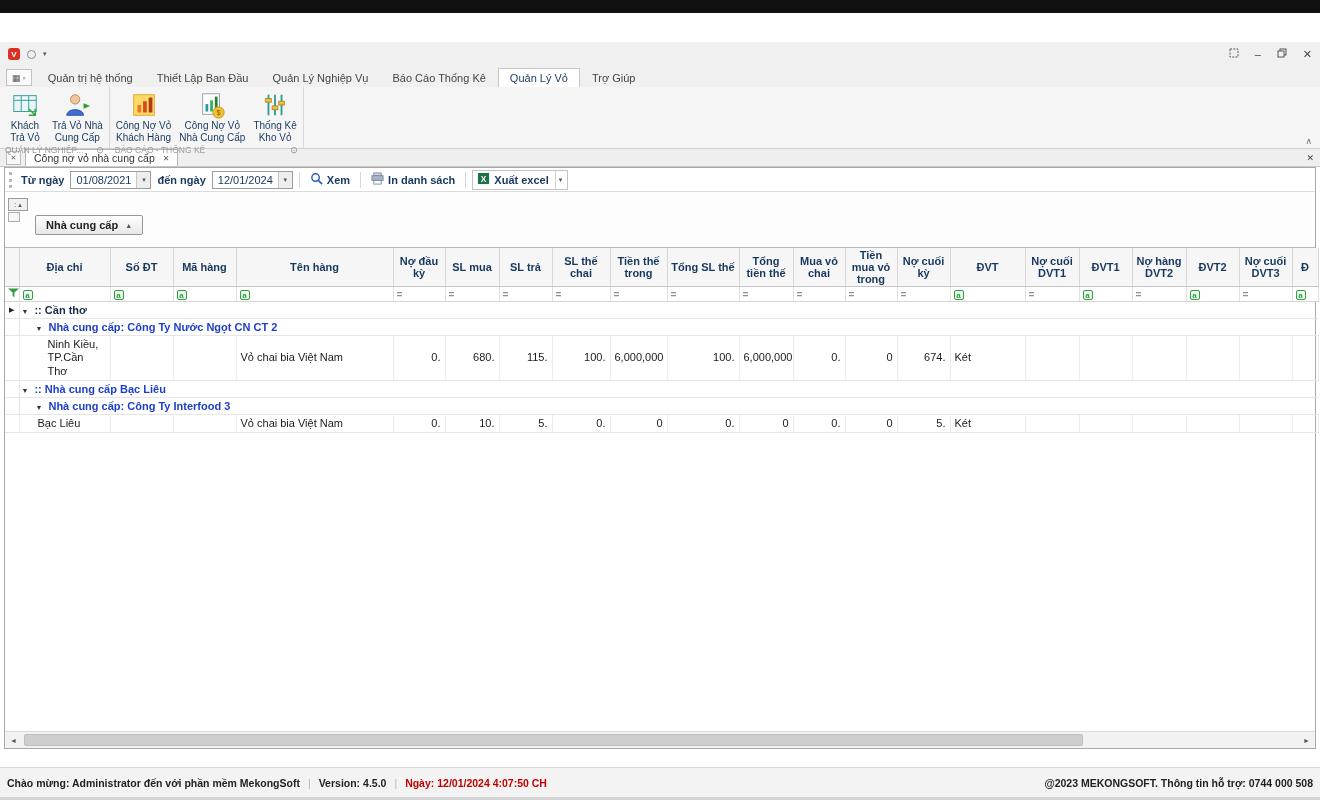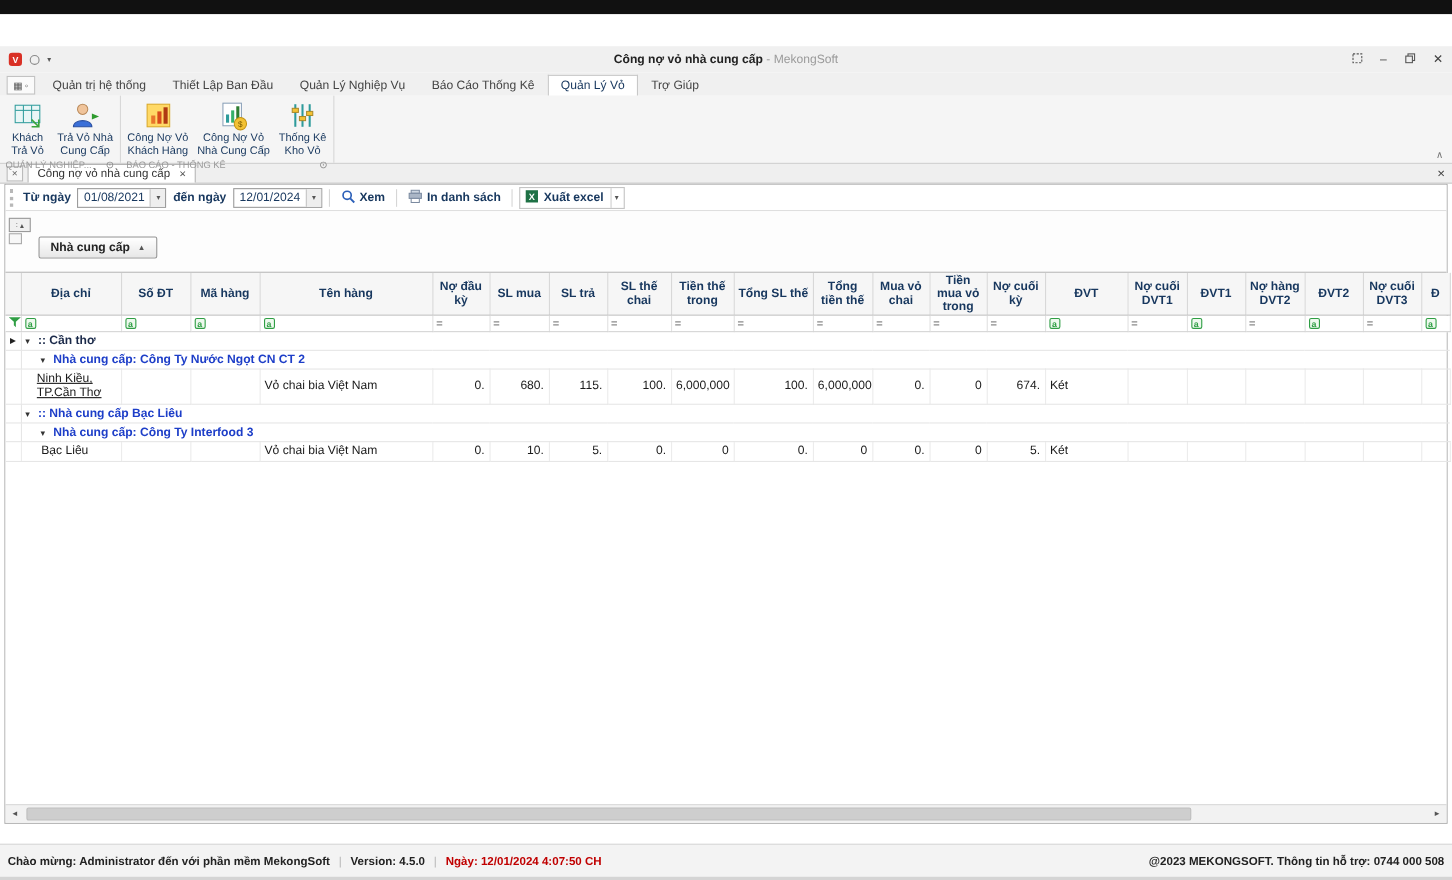--- a/index.html
+++ b/index.html
@@ -107,23 +107,20 @@
 
 <div>
   <div class="black-strip"></div>
   <div class="gap1"></div>
 
   <div class="titlebar">
     <div class="qat">
       <span class="logo">V</span>
       <span class="qat-circle"></span>
       <span class="qat-caret">▾</span>
-    </div>
-    <div class="tb-title">
-      <span>Công nợ vỏ nhà cung cấp</span> <span class="suffix">- MekongSoft</span>
     </div>
     <div class="win-controls">
       <span>
         <svg width="10" height="10" viewBox="0 0 10 10">
             <rect x="1" y="1" width="8" height="8" fill="none" stroke="#555" stroke-dasharray="2 1.3"></rect>
           </svg>
       </span>
       <span>–</span>
       <span>
         <svg width="10" height="10" viewBox="0 0 10 10">
@@ -383,21 +380,21 @@
             <tr class="group1">
               <td class="ind">▶</td>
               <td colspan="21" class="gcell lvl1"><span class="expander">▼</span><span>:: Cần thơ</span></td>
             </tr>
             <tr class="group2">
               <td class="ind"></td>
               <td colspan="21" class="gcell lvl2"><span class="expander">▼</span><span>Nhà cung cấp: Công Ty Nước Ngọt CN CT 2</span></td>
             </tr>
             <tr class="gdata">
               <td class="ind"></td>
-              <td style="text-align: left; padding-left: 14px; text-decoration: underline;">Ninh Kiều,
+              <td style="text-align: left; padding-left: 28px;">Ninh Kiều,
 TP.Cần Thơ</td>
               <td style="text-align: left;"></td>
               <td style="text-align: left;"></td>
               <td style="text-align: left;">Vỏ chai bia Việt Nam</td>
               <td style="text-align: right;">0.</td>
               <td style="text-align: right;">680.</td>
               <td style="text-align: right;">115.</td>
               <td style="text-align: right;">100.</td>
               <td style="text-align: right;">6,000,000</td>
               <td style="text-align: right;">100.</td>

